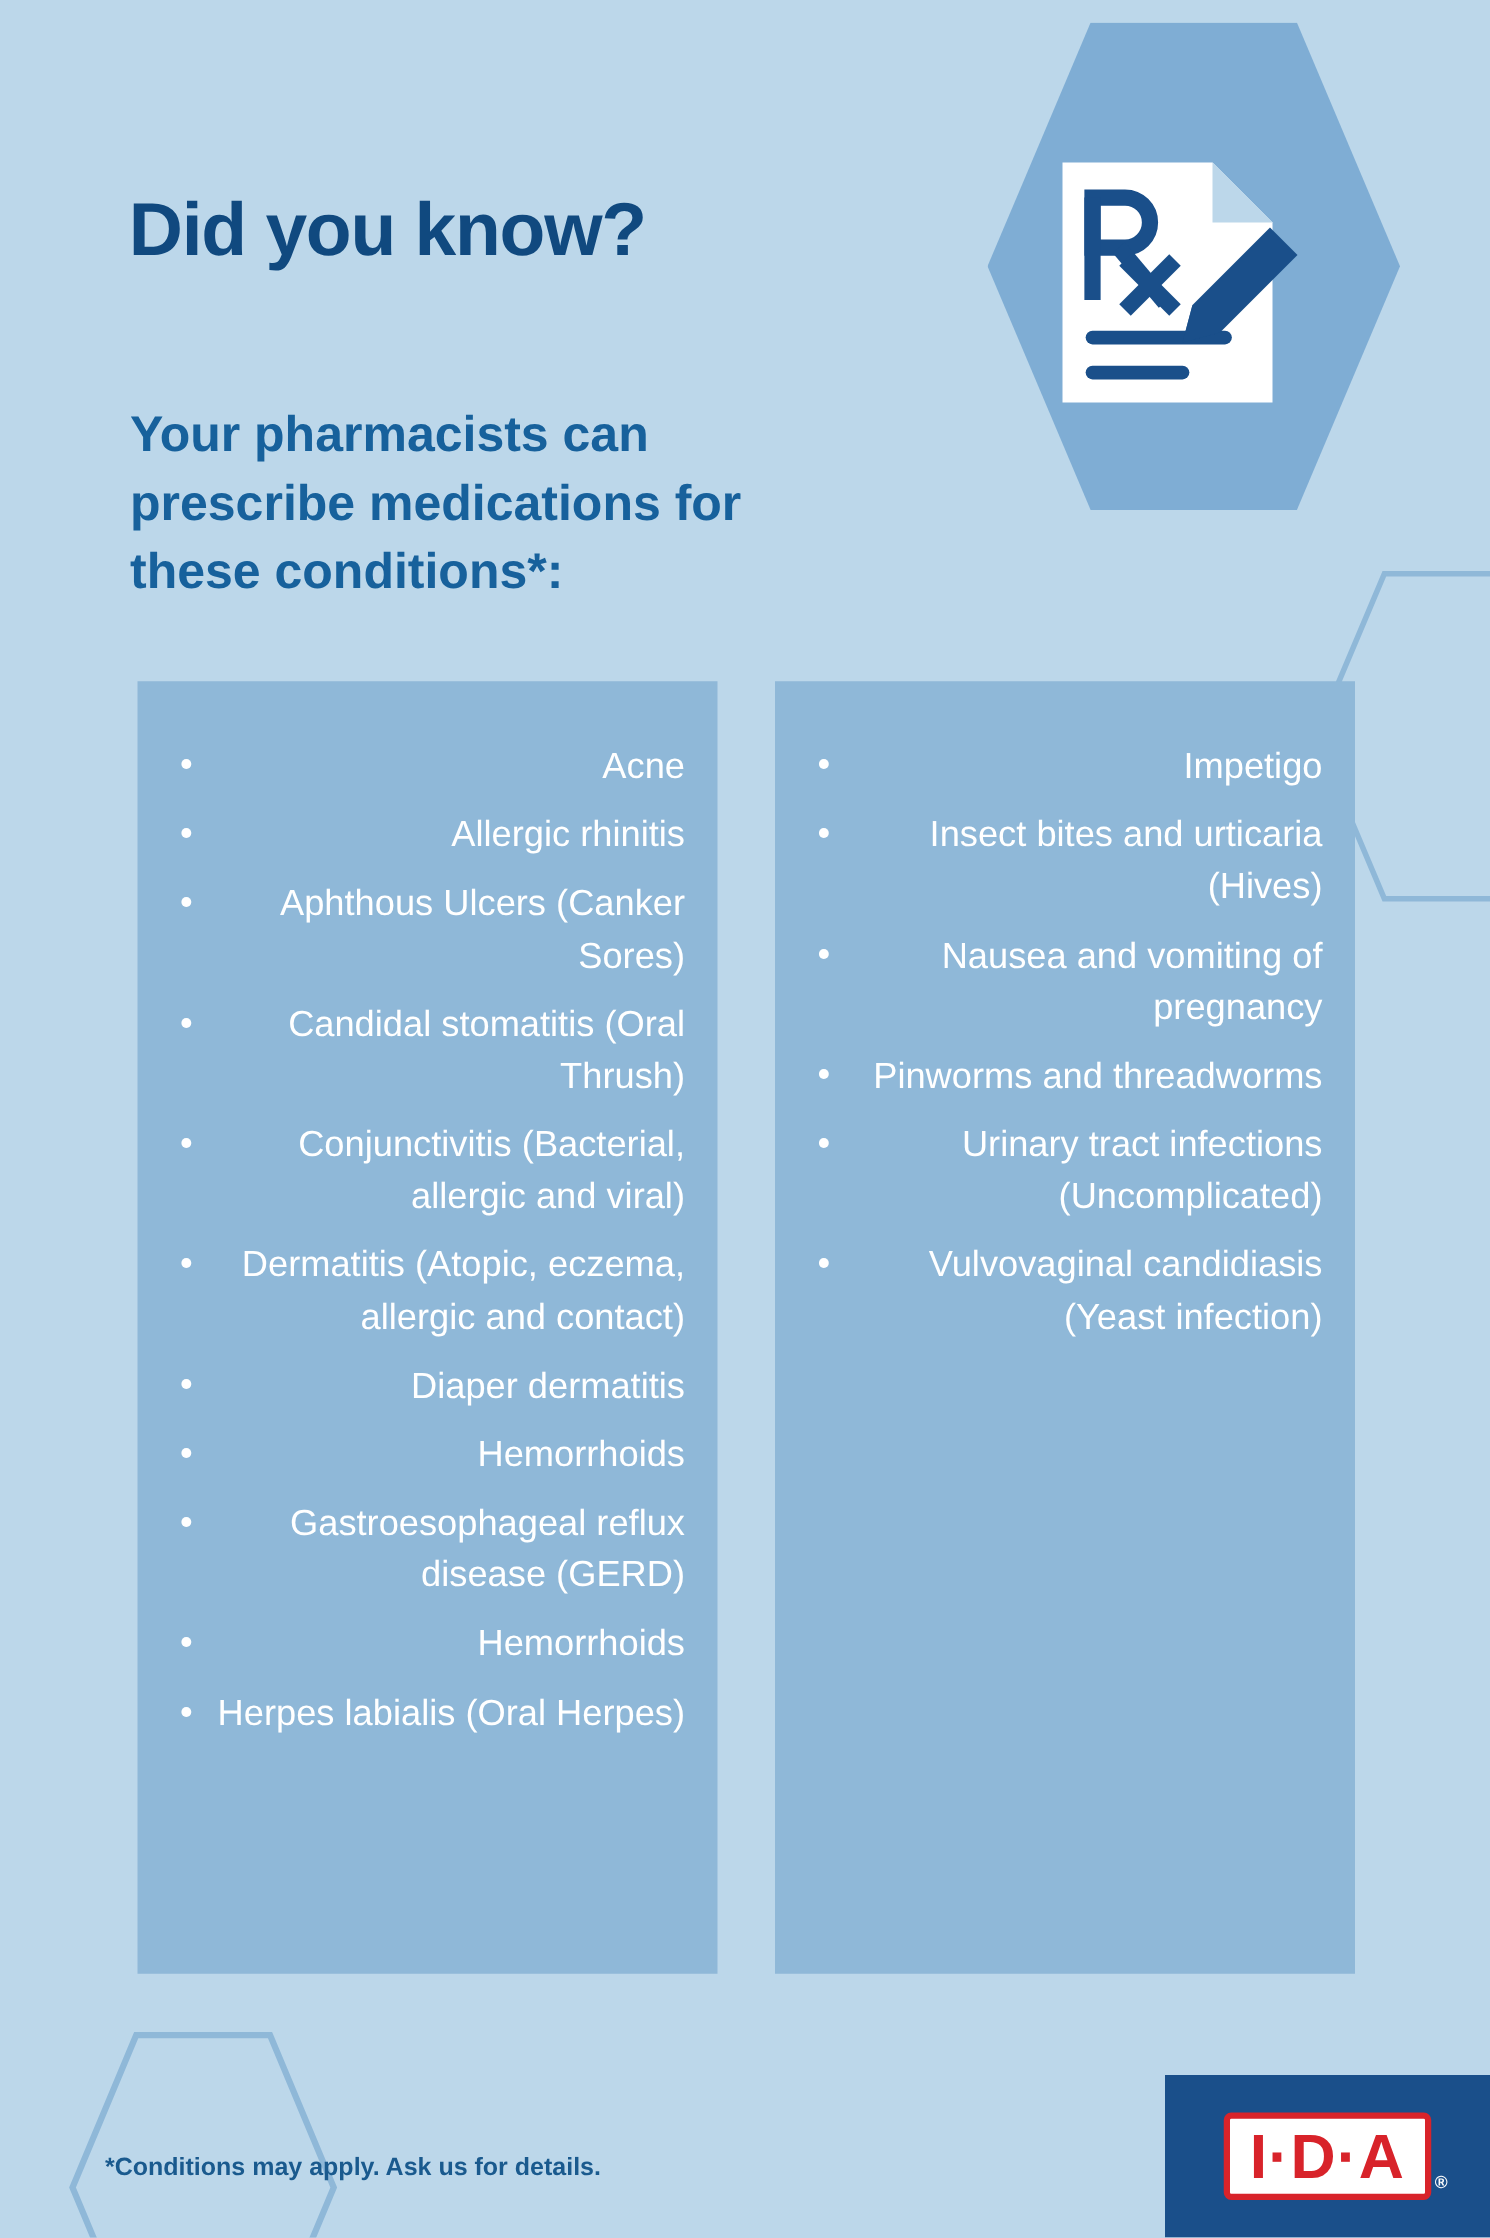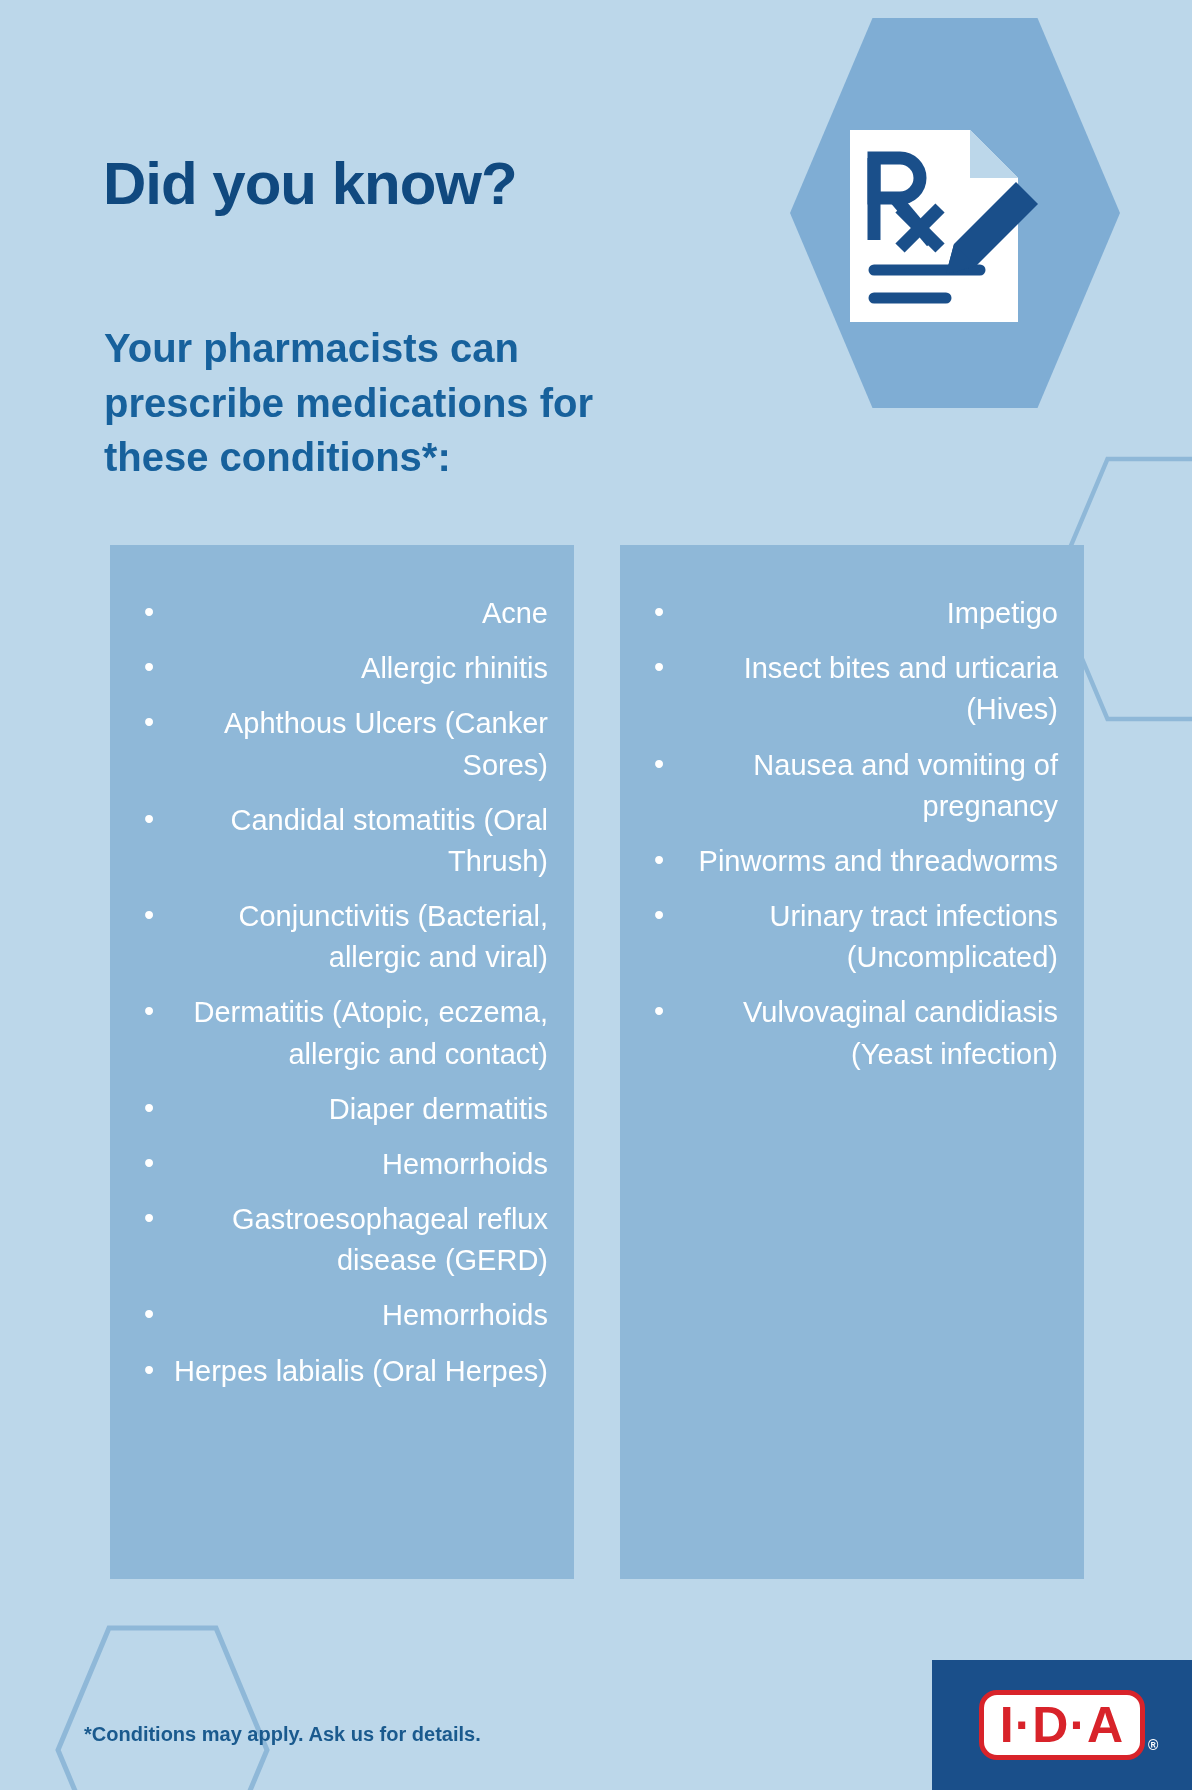--- a/index.html
+++ b/index.html
@@ -134,21 +134,21 @@
     height: 130px;
     background: #1a4f8a;
     display: flex;
     align-items: center;
     justify-content: center;
   }
   #logo-inner {
     position: relative;
     background: #ffffff;
     border: 5px solid #d8232a;
-    border-radius: 18px;
+    border-radius: 6px;
     padding: 5px 16px;
     display: flex;
     align-items: center;
   }
   #logo-text {
     font-family: "Liberation Sans", sans-serif;
     font-weight: bold;
     font-size: 50px;
     color: #d8232a;
     letter-spacing: 1px;

